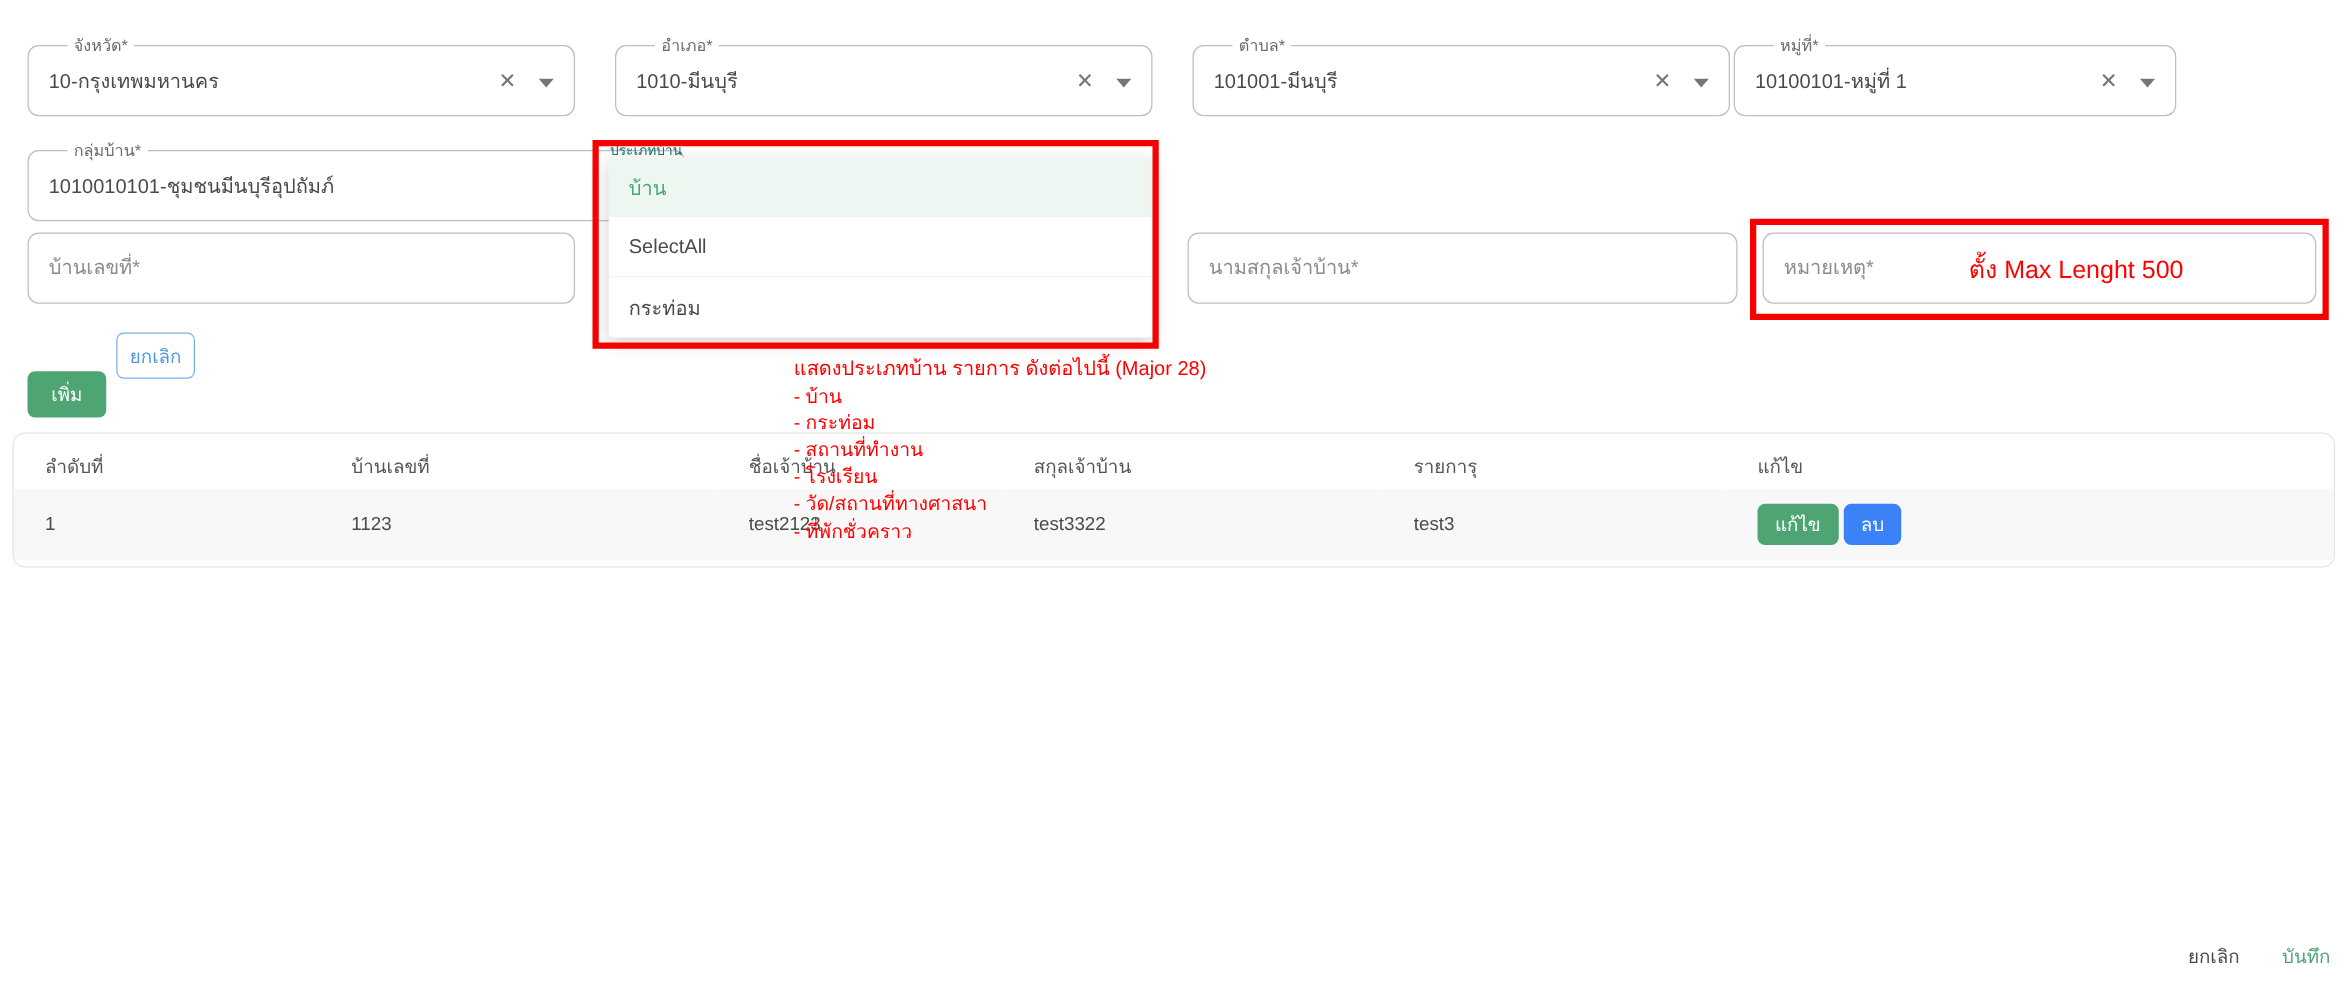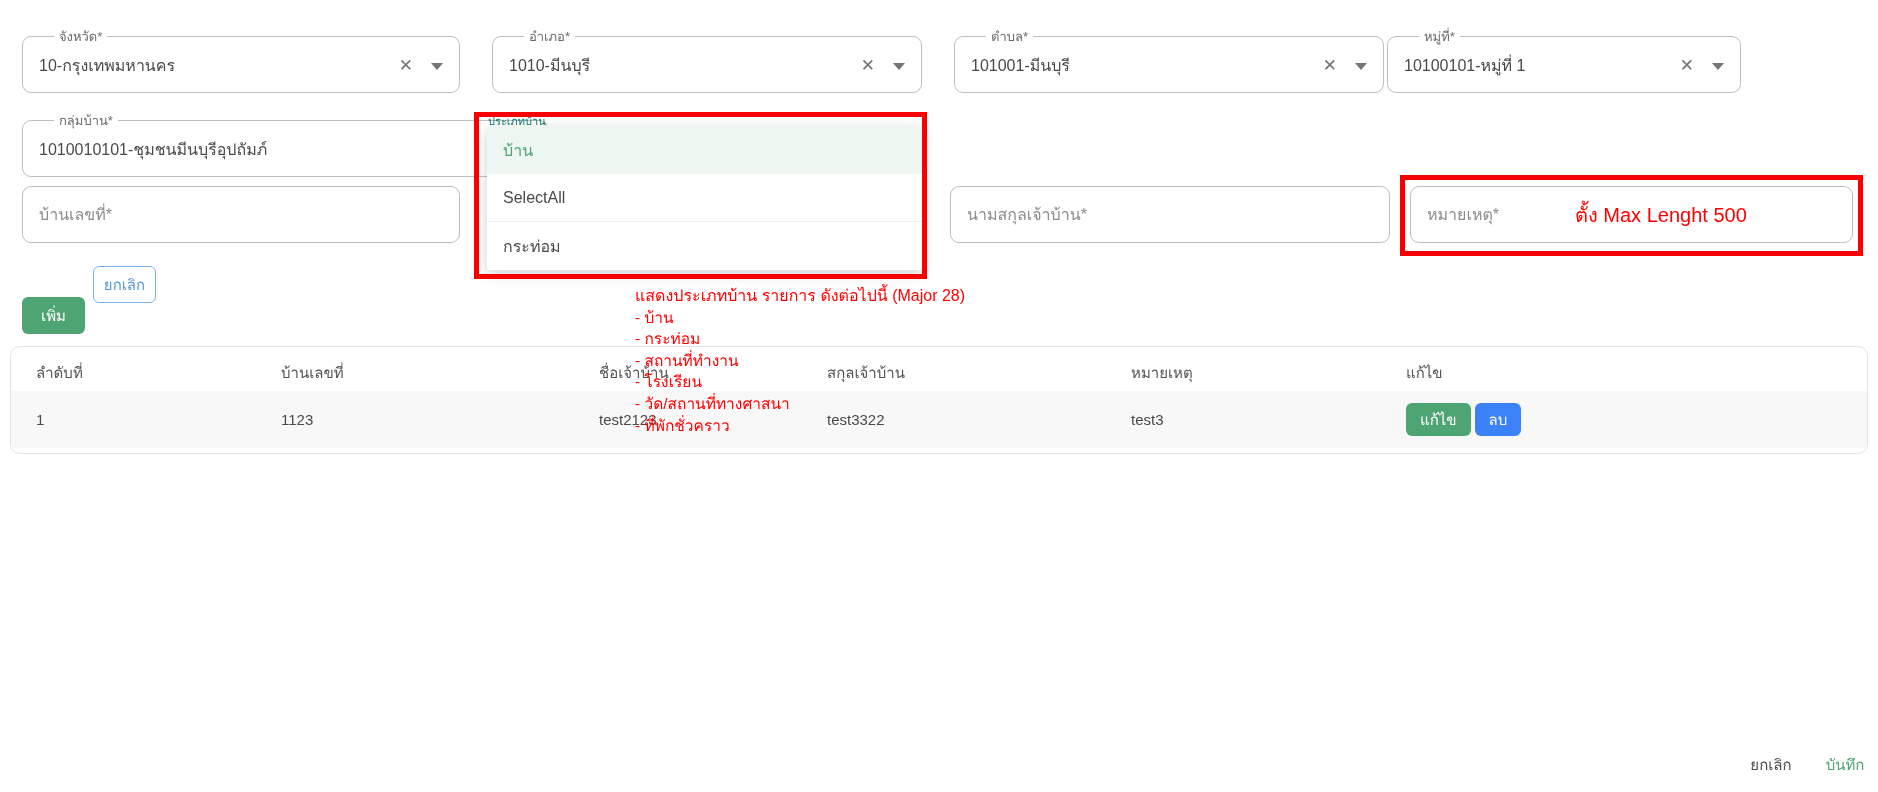--- a/index.html
+++ b/index.html
@@ -198,21 +198,21 @@
         <col style="width:304px">
           <col style="width:275px">
           <col>
       </colgroup>
       <thead>
         <tr>
           <th>ลำดับที่</th>
           <th>บ้านเลขที่</th>
           <th>ชื่อเจ้าบ้าน</th>
           <th>สกุลเจ้าบ้าน</th>
-          <th>หมายเหตุ</th>
+          <th>รายการุ</th>
           <th>แก้ไข</th>
         </tr>
       </thead>
       <tbody>
         <tr>
           <td>1</td>
           <td>1123</td>
           <td>test2123</td>
           <td>test3322</td>
           <td>test3</td>

